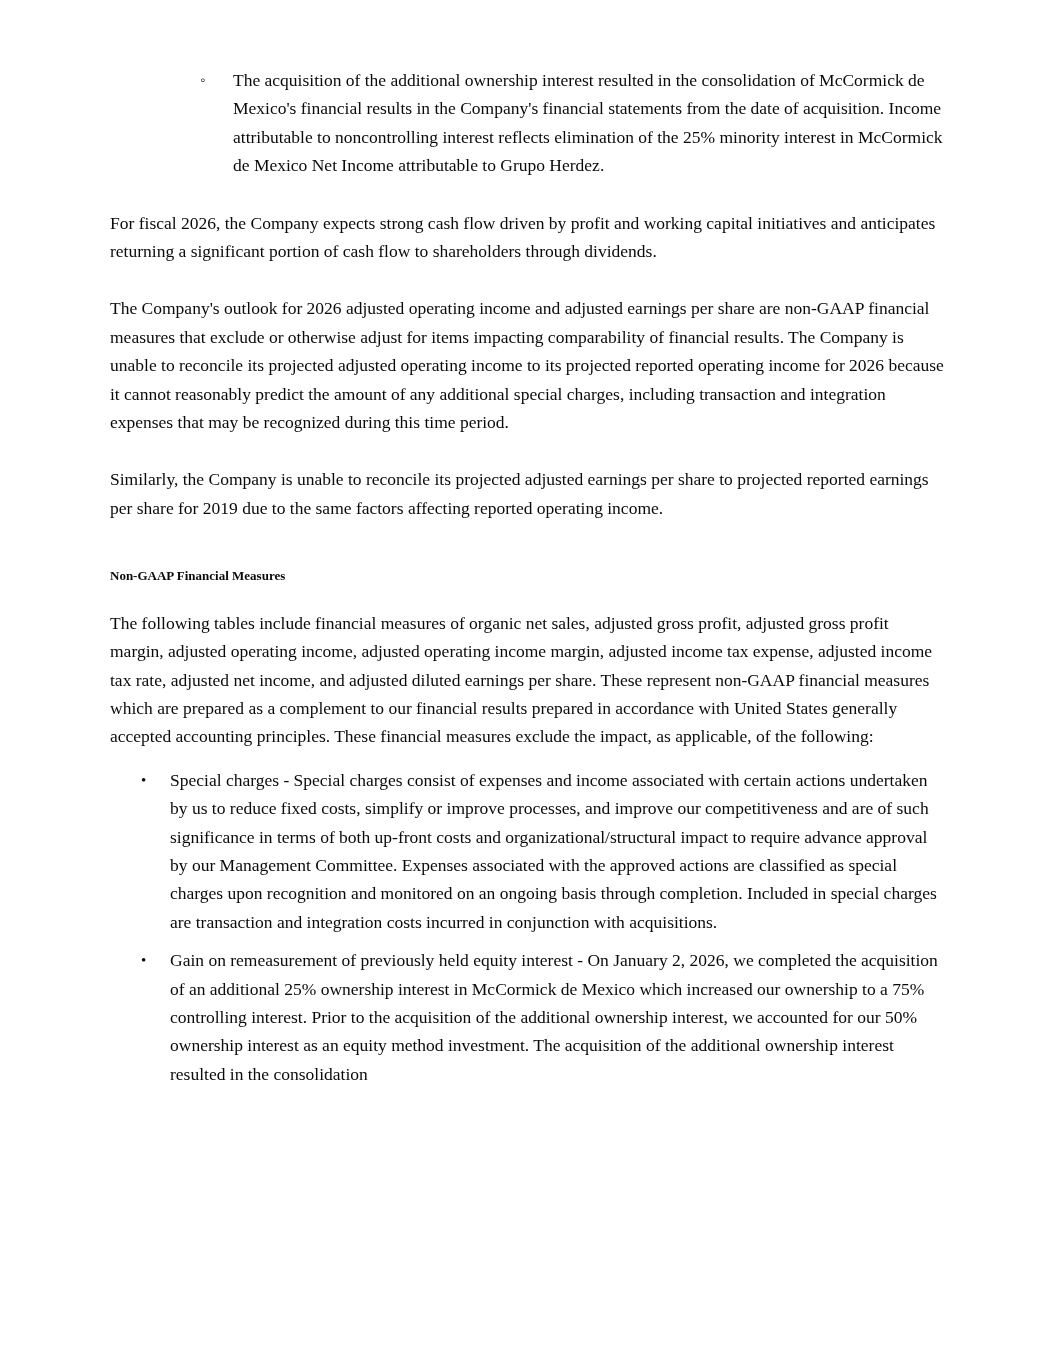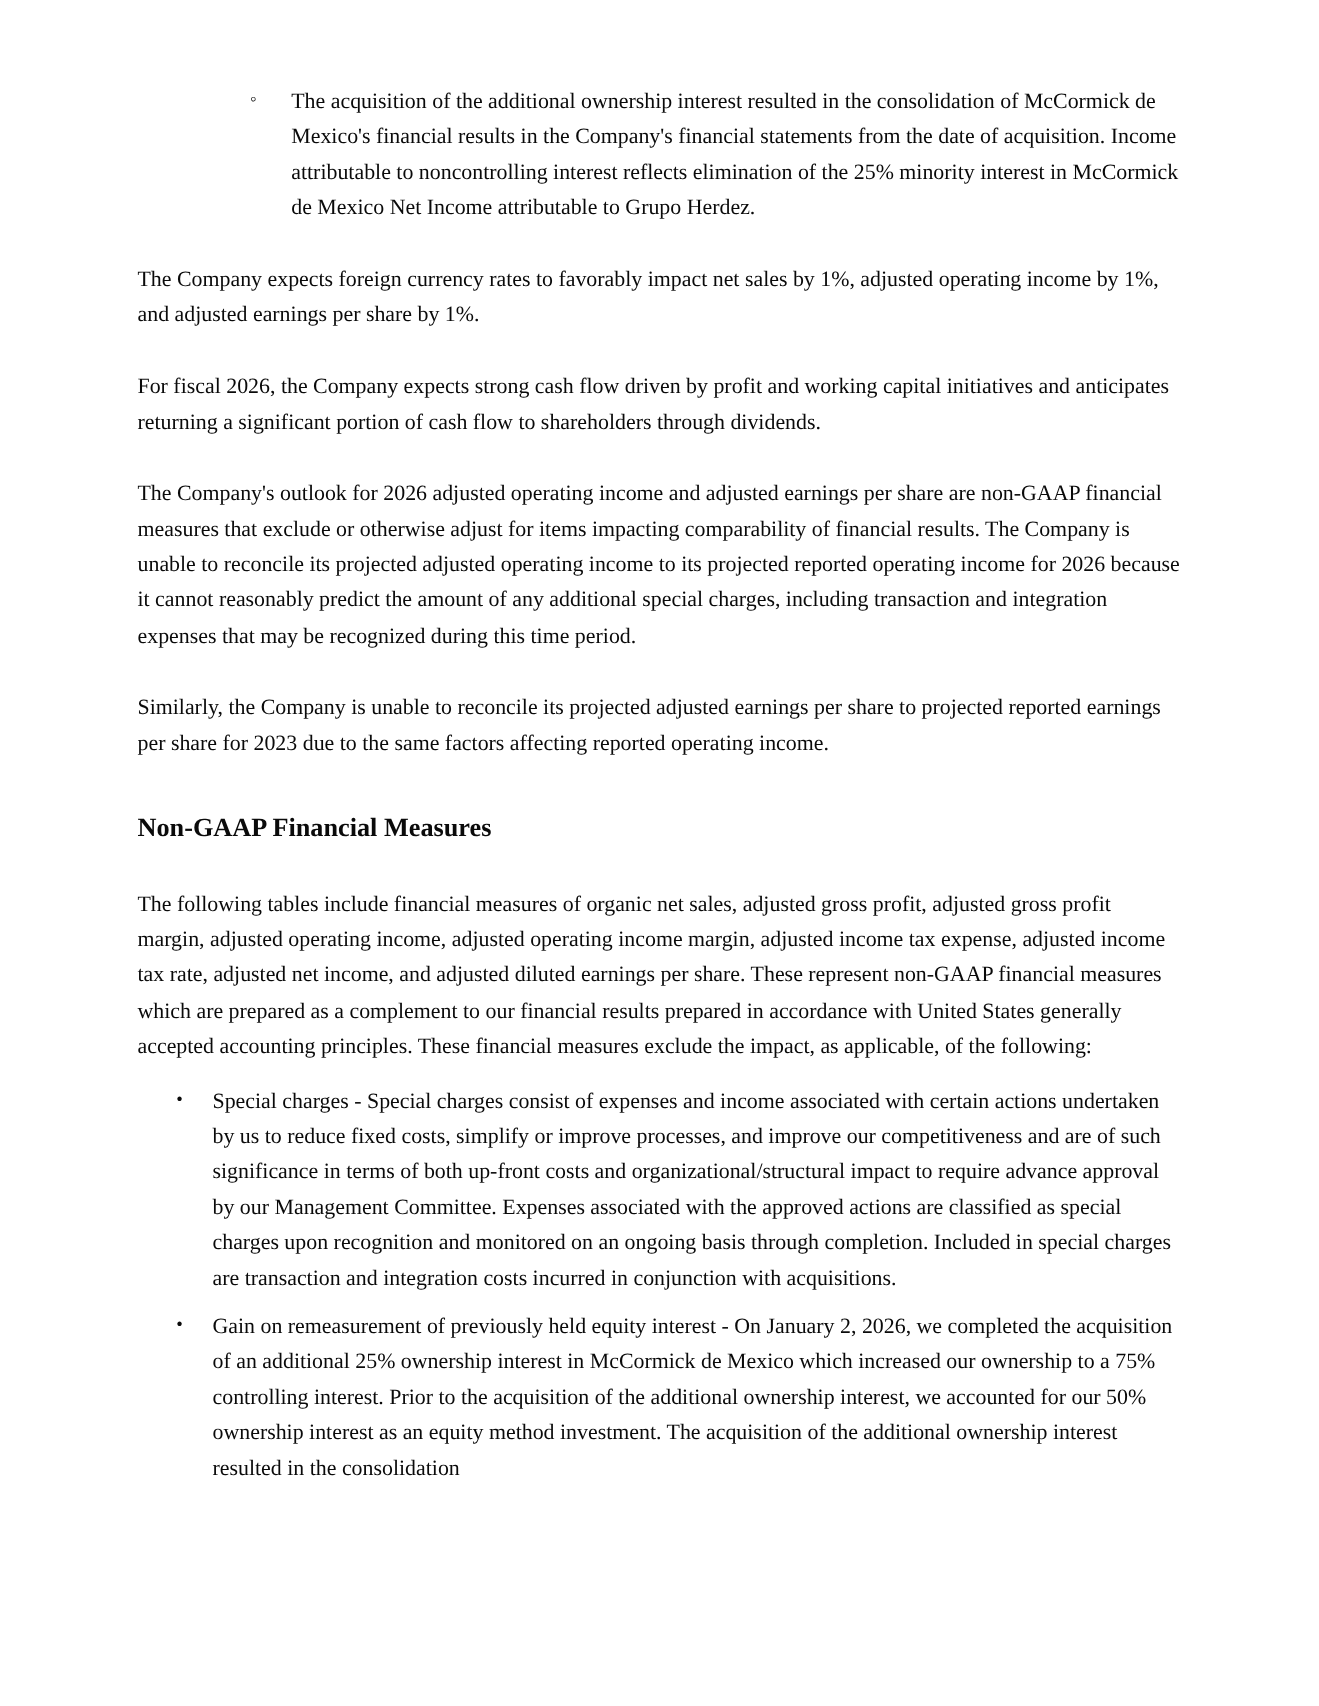--- a/index.html
+++ b/index.html
@@ -24,24 +24,24 @@
       text-align: left;
       overflow: hidden;
     }
     .para {
       margin: 0 0 29px 0;
     }
     .para-lead {
       margin: 0 12px 15px 0;
     }
     .heading {
-      font-size: 21px;
+      font-size: 13px;
       line-height: 28.4px;
       font-weight: bold;
-      margin: 40px 0 32px 0;
+      margin: 40px 0 18px 0;
     }
     .sub-list {
       margin: 0 0 29px 0;
     }
     .li {
       display: flex;
       align-items: flex-start;
     }
     .sub-li {
       padding-left: 90px;
@@ -74,27 +74,26 @@
 
 <div class="page">
 
   <div class="sub-list">
     <div class="li sub-li">
       <span class="marker">◦</span>
       <span class="li-text">The acquisition of the additional ownership interest resulted in the consolidation of McCormick de Mexico's financial results in the Company's financial statements from the date of acquisition. Income attributable to noncontrolling interest reflects elimination of the 25% minority interest in McCormick de Mexico Net Income attributable to Grupo Herdez.</span>
     </div>
   </div>
 
-  <p class="para">The Company expects foreign currency rates to favorably impact net sales by 1%, adjusted operating income by 1%, and adjusted earnings per share by 1%.</p>
 
   <p class="para">For fiscal 2026, the Company expects strong cash flow driven by profit and working capital initiatives and anticipates returning a significant portion of cash flow to shareholders through dividends.</p>
 
   <p class="para">The Company's outlook for 2026 adjusted operating income and adjusted earnings per share are non-GAAP financial measures that exclude or otherwise adjust for items impacting comparability of financial results. The Company is unable to reconcile its projected adjusted operating income to its projected reported operating income for 2026 because it cannot reasonably predict the amount of any additional special charges, including transaction and integration expenses that may be recognized during this time period.</p>
 
-  <p class="para">Similarly, the Company is unable to reconcile its projected adjusted earnings per share to projected reported earnings per share for 2023 due to the same factors affecting reported operating income.</p>
+  <p class="para">Similarly, the Company is unable to reconcile its projected adjusted earnings per share to projected reported earnings per share for 2019 due to the same factors affecting reported operating income.</p>
 
   <h2 class="heading">Non-GAAP Financial Measures</h2>
 
   <p class="para para-lead">The following tables include financial measures of organic net sales, adjusted gross profit, adjusted gross profit margin, adjusted operating income, adjusted operating income margin, adjusted income tax expense, adjusted income tax rate, adjusted net income, and adjusted diluted earnings per share. These represent non-GAAP financial measures which are prepared as a complement to our financial results prepared in accordance with United States generally accepted accounting principles. These financial measures exclude the impact, as applicable, of the following:</p>
 
   <div class="bullet-list">
     <div class="li">
       <span class="marker">•</span>
       <span class="li-text">Special charges - Special charges consist of expenses and income associated with certain actions undertaken by us to reduce fixed costs, simplify or improve processes, and improve our competitiveness and are of such significance in terms of both up-front costs and organizational/structural impact to require advance approval by our Management Committee. Expenses associated with the approved actions are classified as special charges upon recognition and monitored on an ongoing basis through completion. Included in special charges are transaction and integration costs incurred in conjunction with acquisitions.</span>
     </div>

